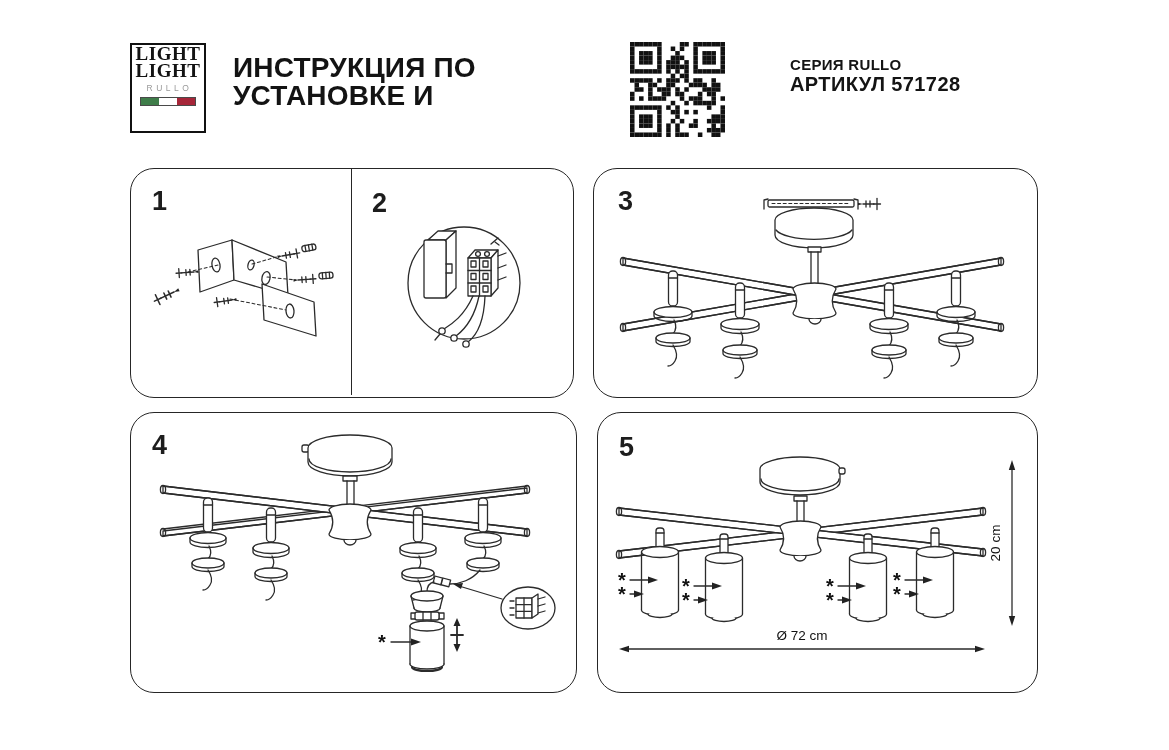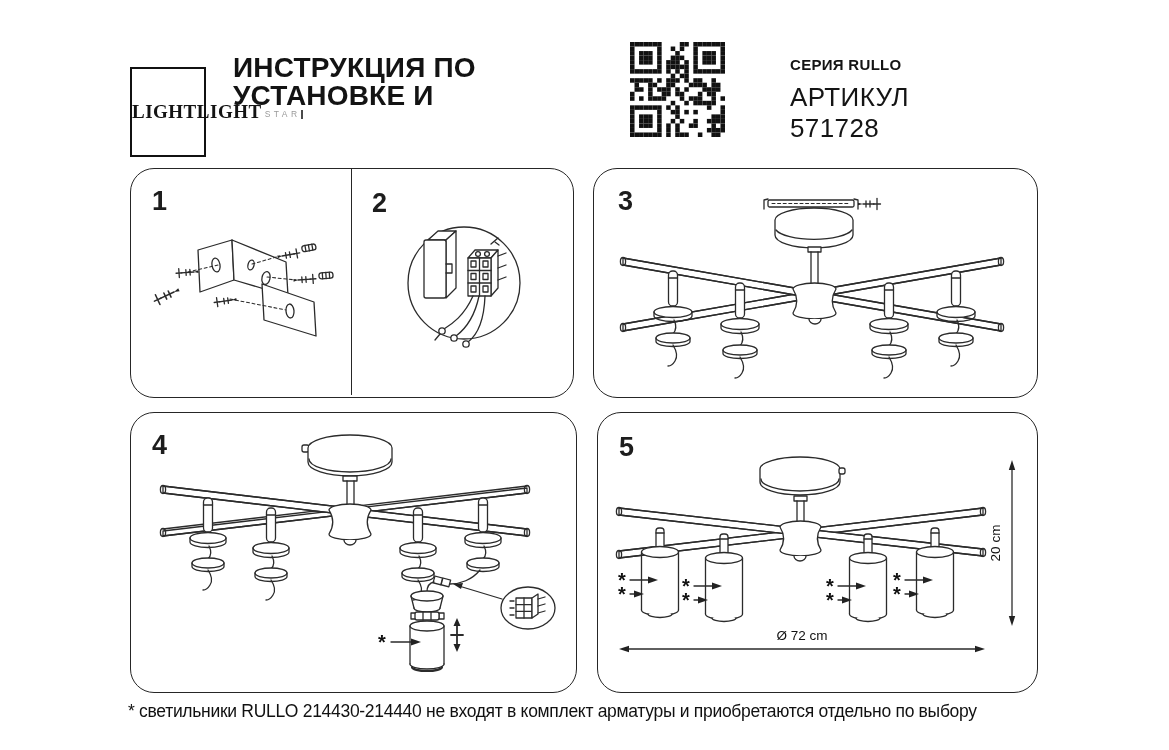--- a/index.html
+++ b/index.html
@@ -2,31 +2,31 @@
 <html><head>
 <meta charset="utf-8">
 <style>
   html,body{margin:0;padding:0;background:#e8e8e8;}
   .page{position:relative;width:1169px;height:750px;background:#ffffff;overflow:hidden;
         font-family:"Liberation Sans",sans-serif;color:#141414;}
   .abs{position:absolute;}
 
   
   .logo-box{left:130px;top:43px;width:72px;height:86px;border:2px solid #111;
-            display:flex;flex-direction:row;align-items:center;justify-content:flex-start;text-align:center;margin-top:24px;}
+            display:flex;flex-direction:column;align-items:center;justify-content:flex-start;text-align:center;}
   .logo-word{font-family:"Liberation Serif",serif;font-weight:700;font-size:19px;line-height:0.92;
              letter-spacing:0.5px;color:#131313;}
   .logo-group{font-size:8.5px;letter-spacing:3.5px;color:#9a9a9a;margin-top:3px;margin-left:3px;}
   .flag{width:54px;height:7px;margin-top:4px;border:1px solid #4a4a4a;display:flex;}
   .flag div{flex:1;}
   .title{left:233px;top:54px;width:400px;font-size:28px;font-weight:700;line-height:28px;
          letter-spacing:0.2px;color:#131313;}
   .series-blk{left:790px;top:56px;width:210px;text-align:left;}
   .series{font-size:15px;font-weight:700;letter-spacing:0.3px;}
-  .article{font-size:26px;font-weight:400;margin-top:9px;letter-spacing:0.4px;}
+  .article{font-size:20px;font-weight:700;letter-spacing:0.4px;}
 
   
   .pbox{border:1.6px solid #262626;border-radius:24px;background:#fff;}
   .divider{width:1.4px;background:#262626;}
   .pnum{font-size:27px;font-weight:700;color:#1d1d1d;}
 
   .footnote{left:128px;top:701px;width:980px;font-size:17.5px;letter-spacing:-0.3px;color:#111;}
 
   
   svg.draw{position:absolute;overflow:visible;}
@@ -39,21 +39,21 @@
   svg.draw .dim{font-size:13.5px;}
 </style>
 </head>
 <body>
 
 <div class="page">
 
   <div class="abs logo-box">
     <div class="logo-word">LIGHT</div>
     <div class="logo-word">LIGHT</div>
-    <div class="logo-group">STAR</div>
+    <div class="logo-group">RULLO</div>
     <div class="flag">
       <div style="background:#3f7d4a"></div>
         <div style="background:#ffffff"></div>
         <div style="background:#a62639"></div>
     </div>
   </div>
 
   <div class="abs title">
     <div>ИНСТРУКЦИЯ ПО УСТАНОВКЕ И</div>
   </div>
@@ -668,14 +668,13 @@
     </g>
 
     <g>
       <line x1="30" y1="237" x2="380" y2="237"></line>
       <polygon class="bk" points="22,237 32,233.8 32,240.2"></polygon>
       <polygon class="bk" points="388,237 378,233.8 378,240.2"></polygon>
       <text class="dim" x="205" y="228" text-anchor="middle">Ø 72 cm</text>
     </g>
   </svg>
 
-  <div class="abs footnote">* светильники RULLO 214430-214440 не входят в комплект арматуры и приобретаются отдельно по выбору</div>
 </div>
 
 </body></html>

